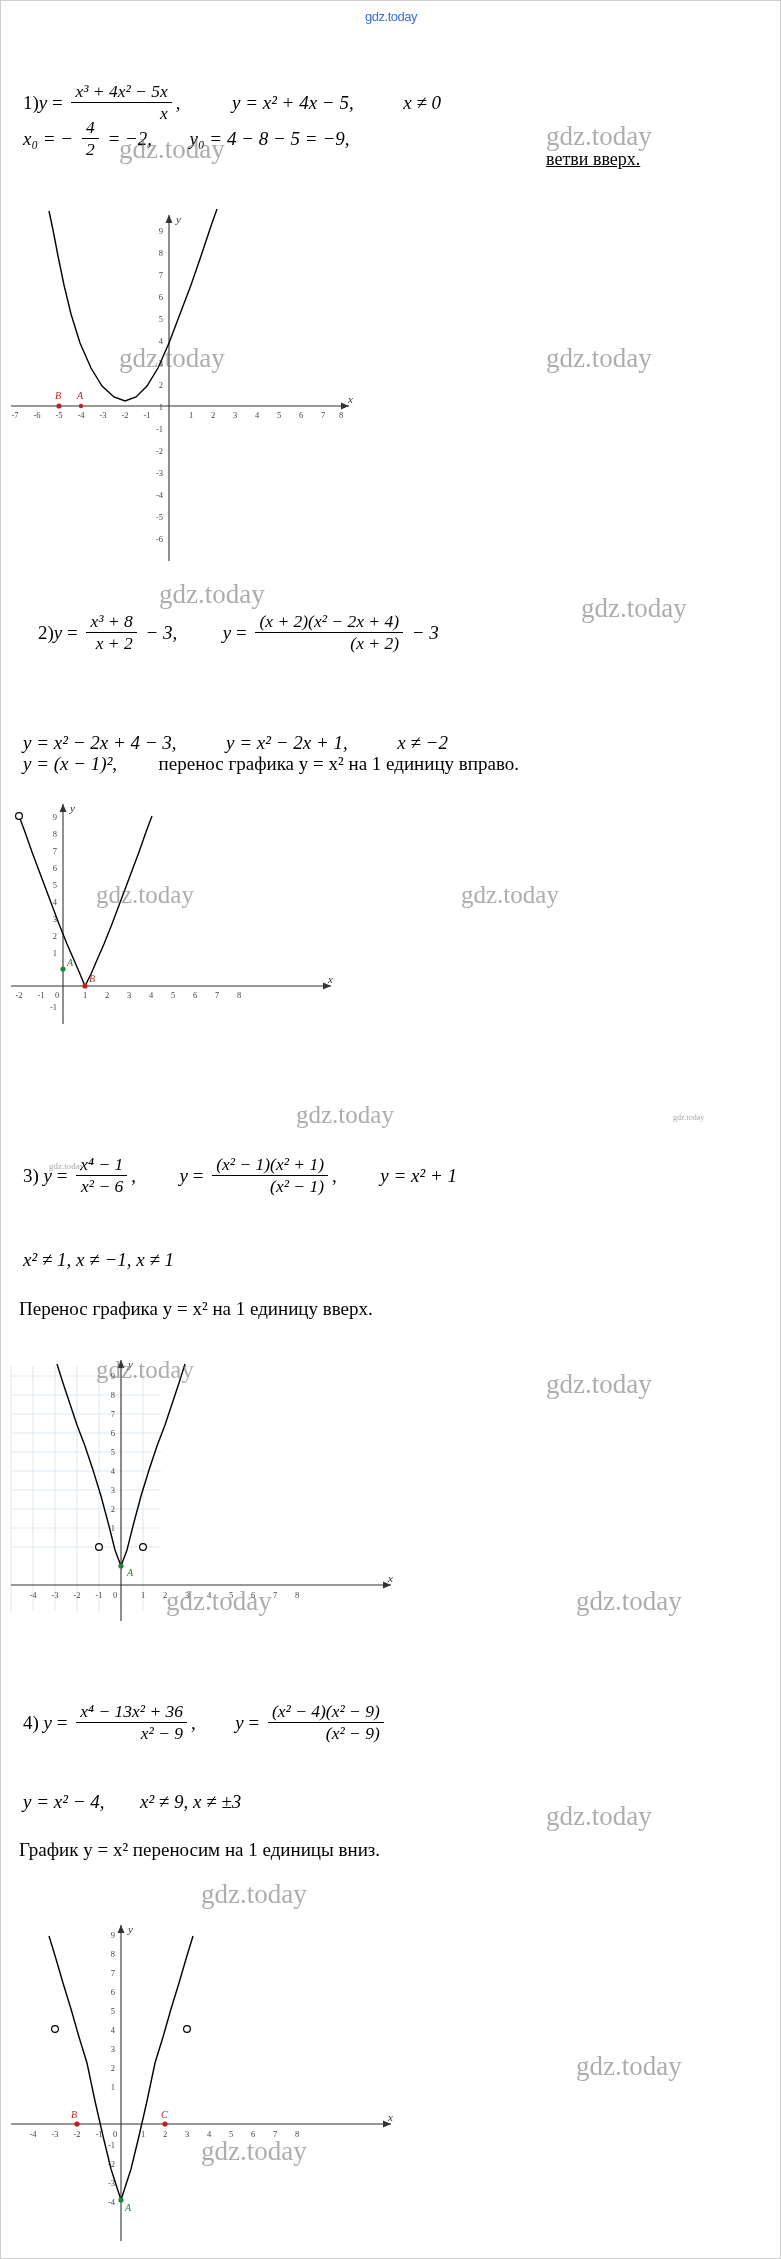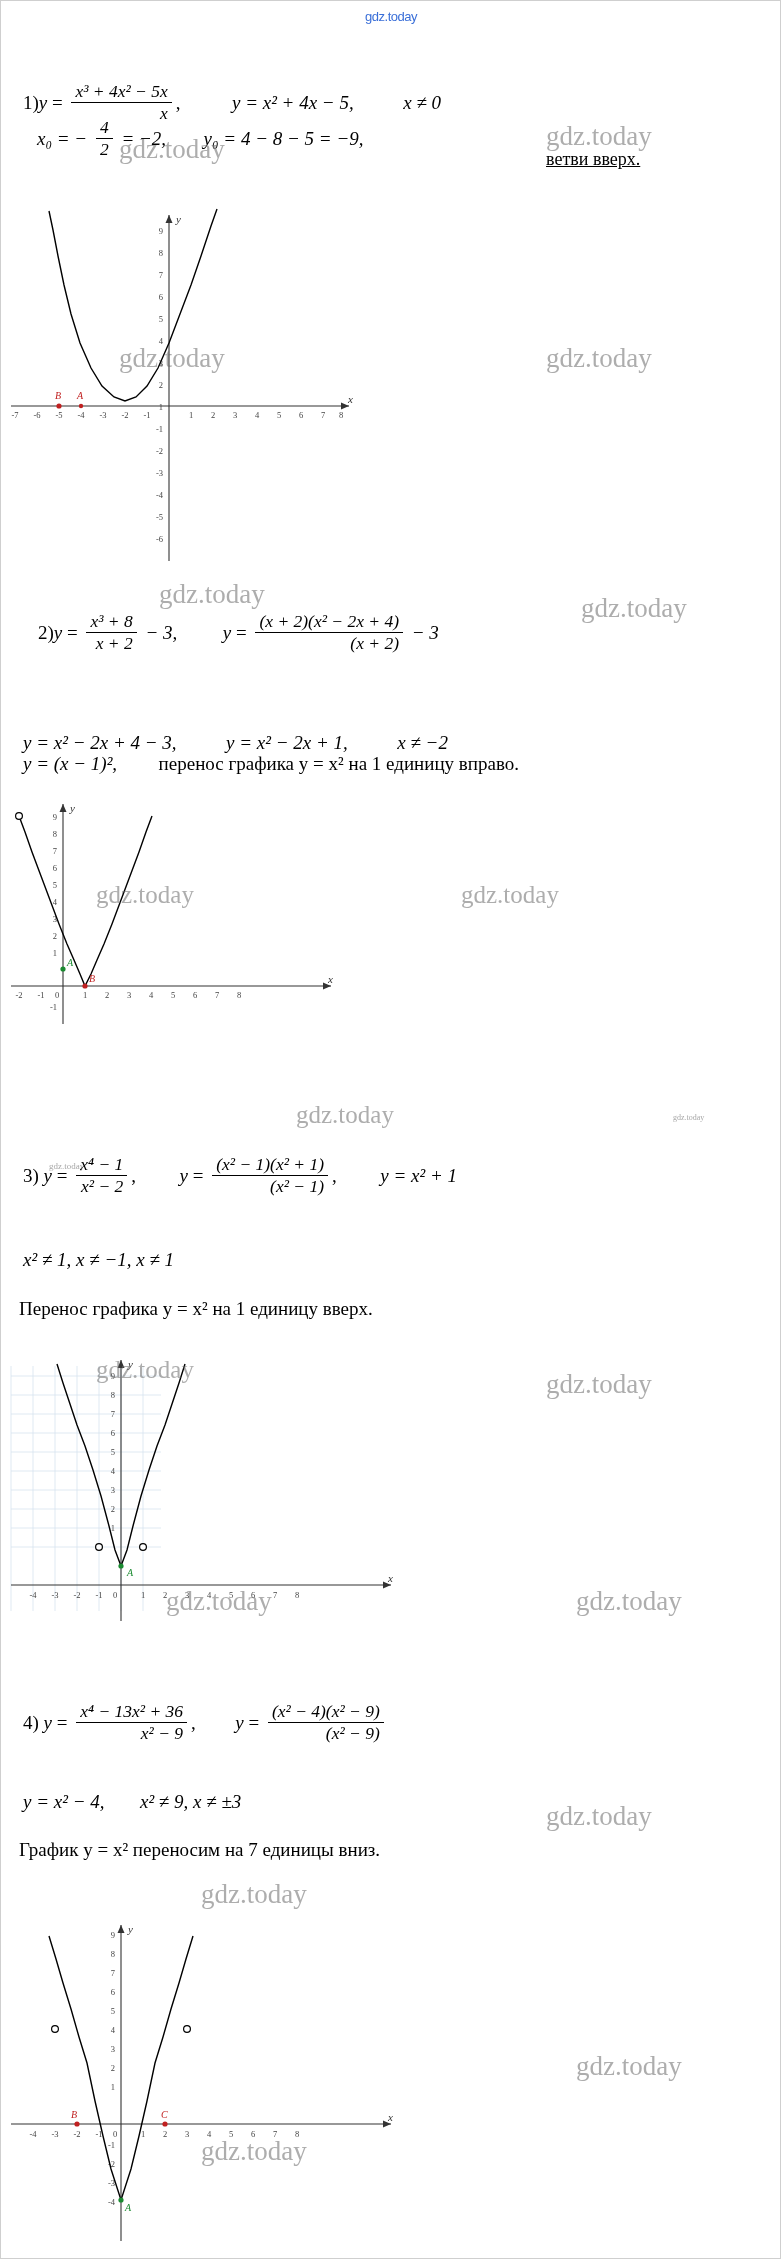--- a/index.html
+++ b/index.html
@@ -80,21 +80,21 @@
     <span class="frac">
       <span class="num">x³ + 4x² − 5x</span>
       <span class="den">x</span>
     </span>,
     <span style="display:inline-block;width:42px"></span>
     <span class="math">y = x² + 4x − 5,</span>
     <span style="display:inline-block;width:40px"></span>
     <span class="math">x ≠ 0</span>
   </div>
 
-  <div class="ln" style="left:36px; top:118px;">
+  <div class="ln" style="left:22px; top:118px;">
     <span class="math">x₀ = −</span>
     <span class="frac">
       <span class="num">4</span>
       <span class="den">2</span>
     </span>
     <span class="math">= −2,</span>
     <span style="display:inline-block;width:28px"></span>
     <span class="math">y₀ = 4 − 8 − 5 = −9,</span>
   </div>
   <div class="ln" style="left:545px; top:148px; font-size:18px;text-decoration:underline;">ветви вверх.</div>
@@ -241,21 +241,21 @@
   <div class="wm mid" style="left:95px; top:880px;">gdz.today</div>
   <div class="wm mid" style="left:460px; top:880px;">gdz.today</div>
   <div class="wm mid" style="left:295px; top:1100px;">gdz.today</div>
   <div class="wm tiny" style="left:672px; top:1112px;">gdz.today</div>
 
   <div class="ln" style="left:22px; top:1155px;">
     <span>3)</span>
     <span class="math">y</span> =
     <span class="frac">
       <span class="num">x⁴ − 1</span>
-      <span class="den">x² − 2</span>
+      <span class="den">x² − 6</span>
     </span>,
     <span style="display:inline-block;width:34px"></span>
     <span class="math">y</span> =
     <span class="frac">
       <span class="num">(x² − 1)(x² + 1)</span>
       <span class="den">(x² − 1)</span>
     </span>,
     <span style="display:inline-block;width:34px"></span>
     <span class="math">y = x² + 1</span>
   </div>
@@ -351,21 +351,21 @@
       <span class="num">(x² − 4)(x² − 9)</span>
       <span class="den">(x² − 9)</span>
     </span>
   </div>
 
   <div class="ln" style="left:22px; top:1790px;">
     <span class="math">y = x² − 4,</span>
     <span style="display:inline-block;width:26px"></span>
     <span class="math">x² ≠ 9,    x ≠ ±3</span>
   </div>
-  <div class="ln" style="left:18px; top:1838px;">График y = x² переносим на 7 единицы вниз.</div>
+  <div class="ln" style="left:18px; top:1838px;">График y = x² переносим на 1 единицы вниз.</div>
 
   <div class="wm big" style="left:545px; top:1800px;">gdz.today</div>
   <div class="wm big" style="left:200px; top:1878px;">gdz.today</div>
 
   <div class="graph" style="left:0px; top:1910px;">
     <svg width="400" height="345" viewBox="0 0 400 345">
 
       <line x1="10" y1="213" x2="390" y2="213" stroke="#333" stroke-width="1.1"></line>
       <polygon points="390,213 382,209.5 382,216.5" fill="#333"></polygon>
       <line x1="120" y1="330" x2="120" y2="14" stroke="#333" stroke-width="1.1"></line>

